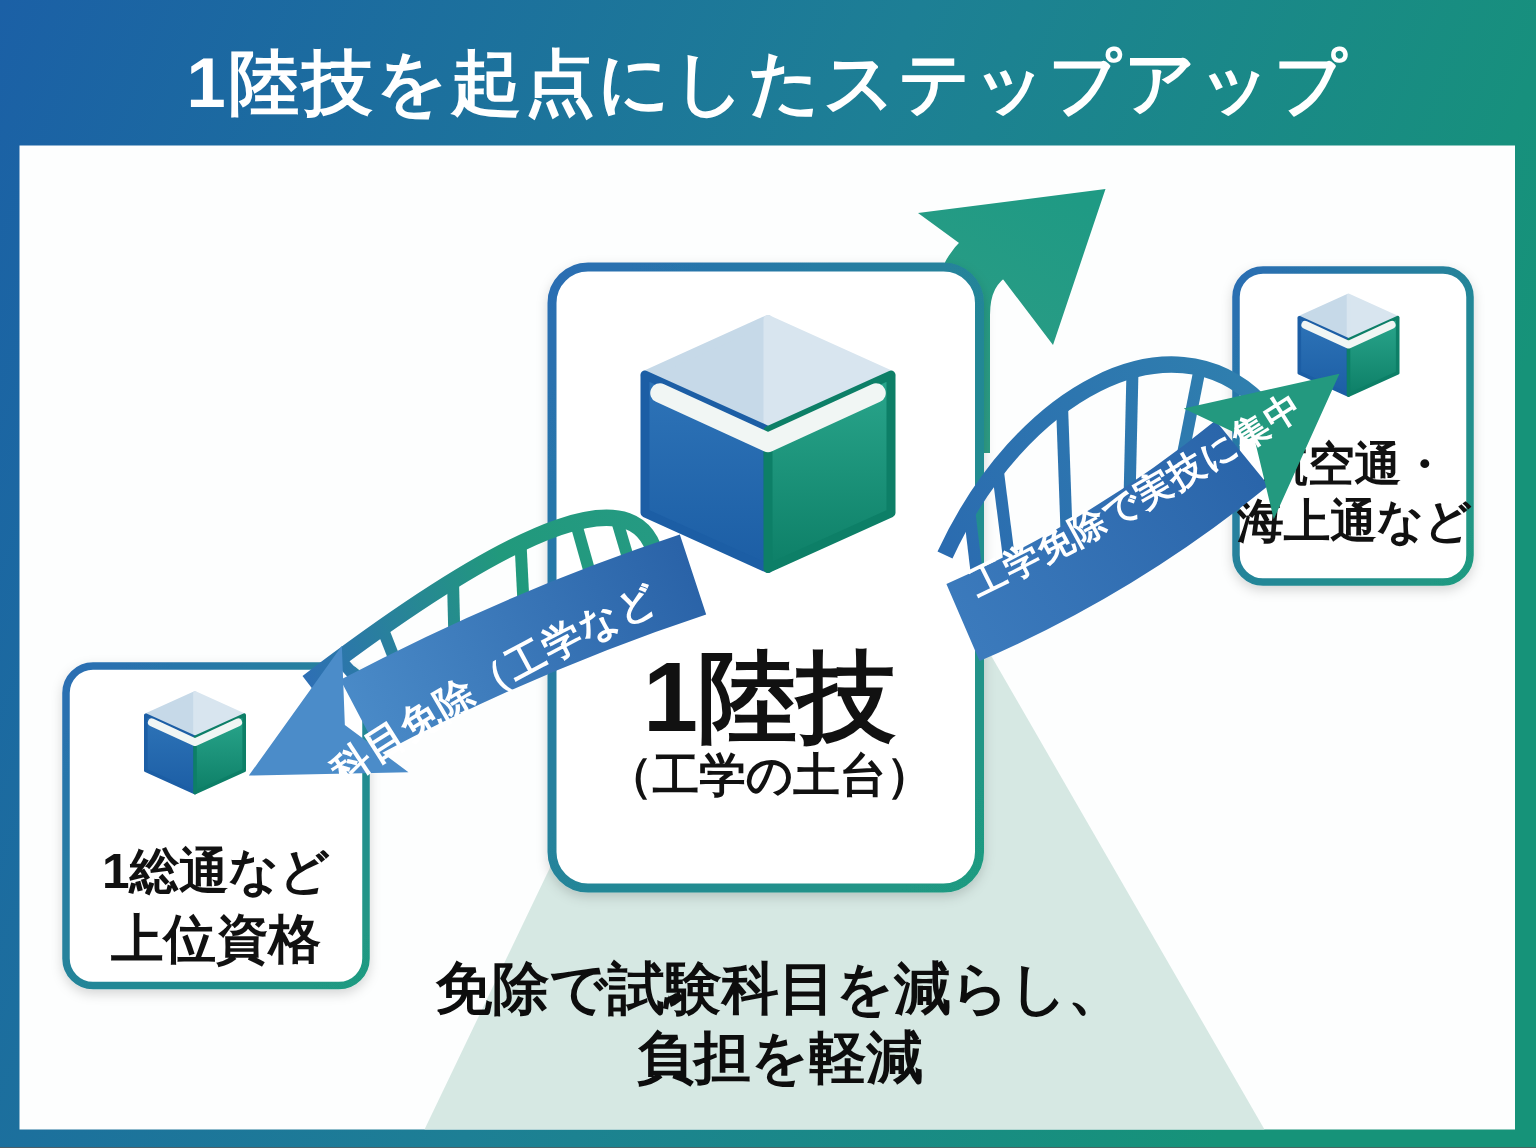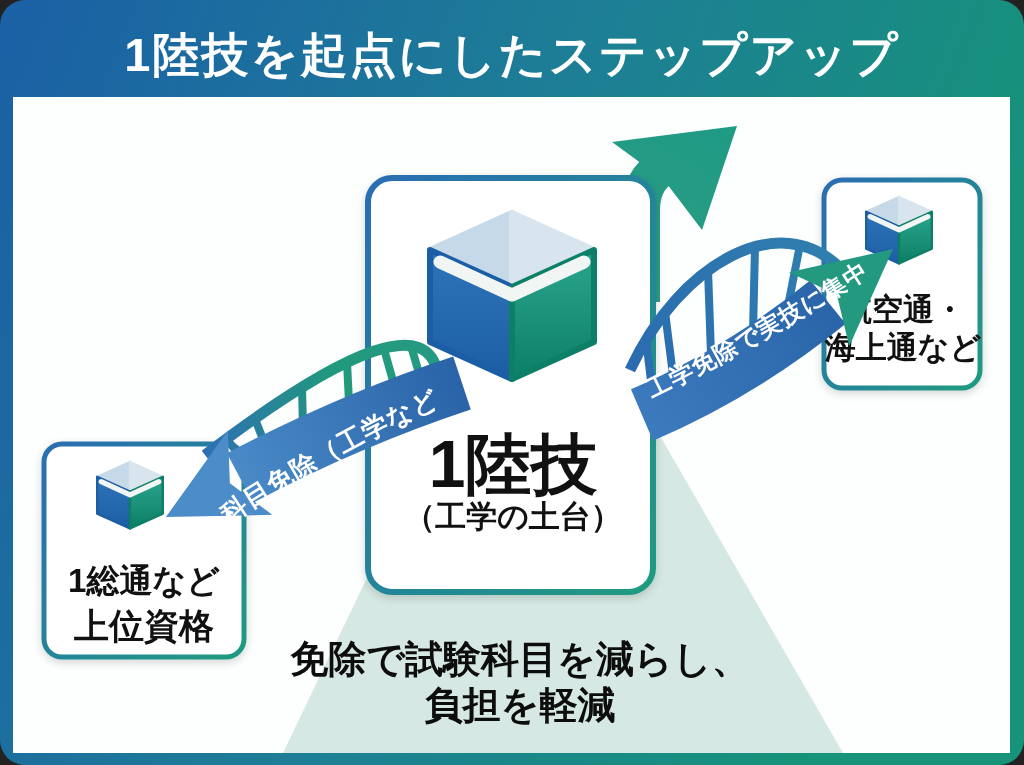--- a/index.html
+++ b/index.html
@@ -1,19 +1,18 @@
 <!DOCTYPE html>
 <html><head>
 <meta charset="utf-8">
 <style>
   html,body{margin:0;padding:0;background:#222;}
   #stage{
     position:relative;width:1024px;height:765px;overflow:hidden;
     font-family:"Liberation Sans","DejaVu Sans",sans-serif;
-    border-radius:25px;
   }
   svg{display:block}
   text{font-family:"Liberation Sans","DejaVu Sans",sans-serif;}
   .title-text{font-weight:bold;fill:#ffffff;letter-spacing:2px;}
   .box-label{font-weight:bold;fill:#111111;}
   .bridge-label{font-weight:bold;fill:#ffffff;letter-spacing:1px;}
   .note-label{font-weight:bold;fill:#0d0d0d;}
 </style>
 </head>
 <body>

